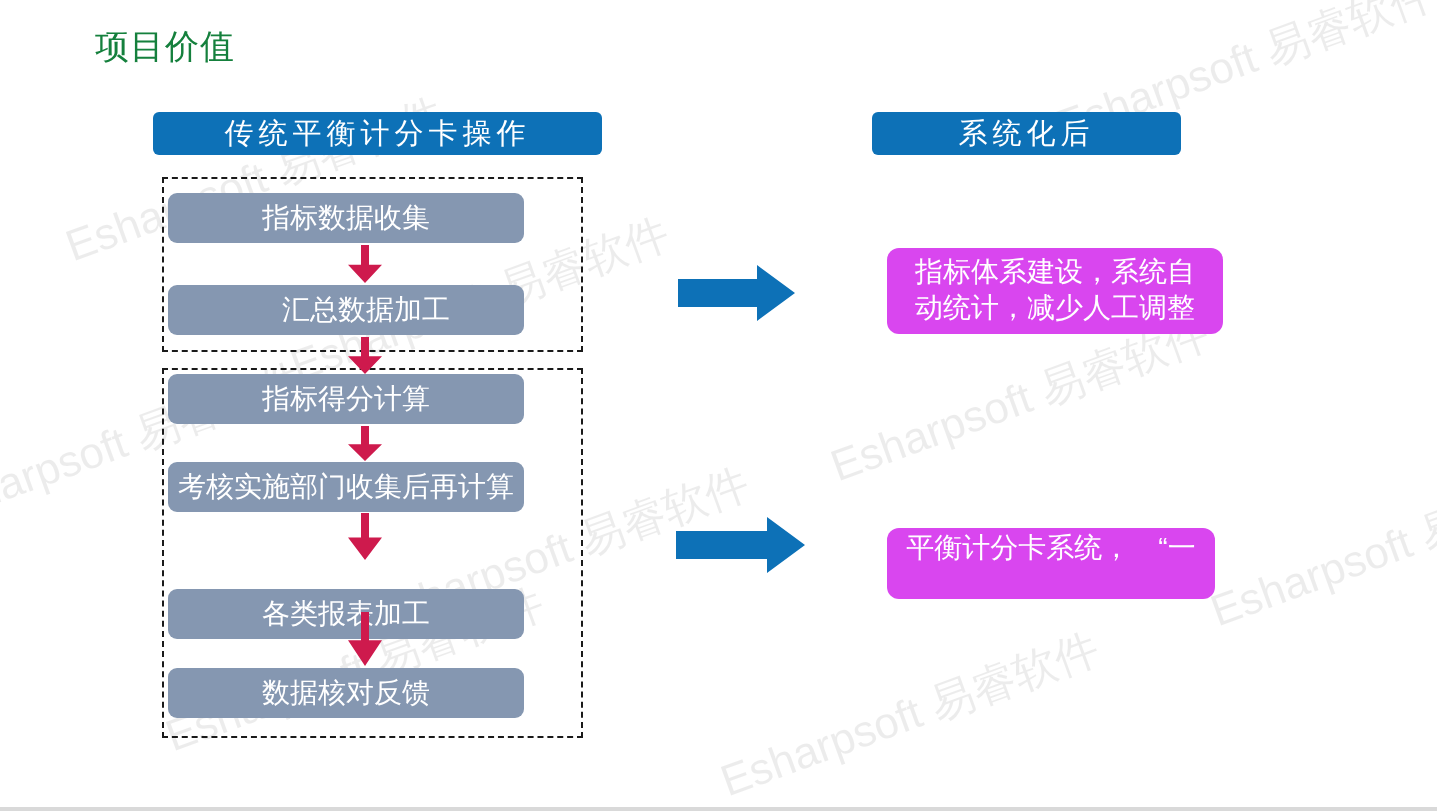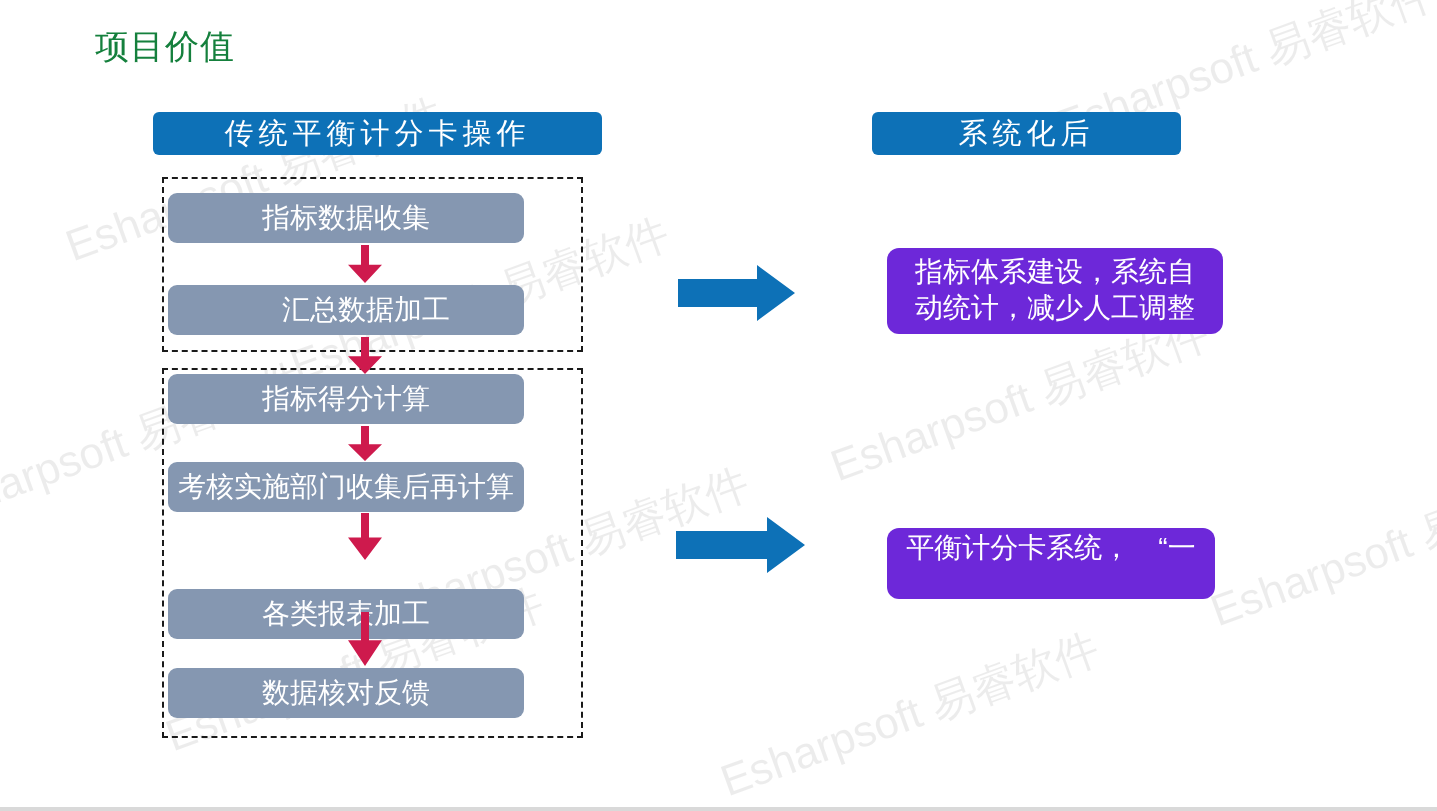--- a/index.html
+++ b/index.html
@@ -46,21 +46,21 @@
     background:#8597B1; border-radius:9px; color:#ffffff;
     font-size:28px; line-height:50px; text-align:center;
     z-index:2; white-space:nowrap;
   }
   
   .rarrow { position:absolute; left:348px; width:34px; z-index:2; }
   
   .barrow { position:absolute; z-index:2; }
   
   .rbox {
-    position:absolute; background:#6d28d9; border-radius:12px;
+    position:absolute; background:#d946ef; border-radius:12px;
     color:#ffffff; font-size:28px; text-align:center; z-index:2;
   }
   .rbox-1 { left:887px; top:248px; width:336px; height:86px; padding-top:6px; line-height:36px; }
   .rbox-2 { left:887px; top:512px; width:328px; height:71px; padding-top:3px; line-height:33px;margin-top:16px; }
   .rbox .ln { display:block; white-space:nowrap; }
   
   .bottom-line {
     position:absolute; left:0; top:807px; width:1437px; height:4px;
     background:#D9D9D9; z-index:4;
   }

